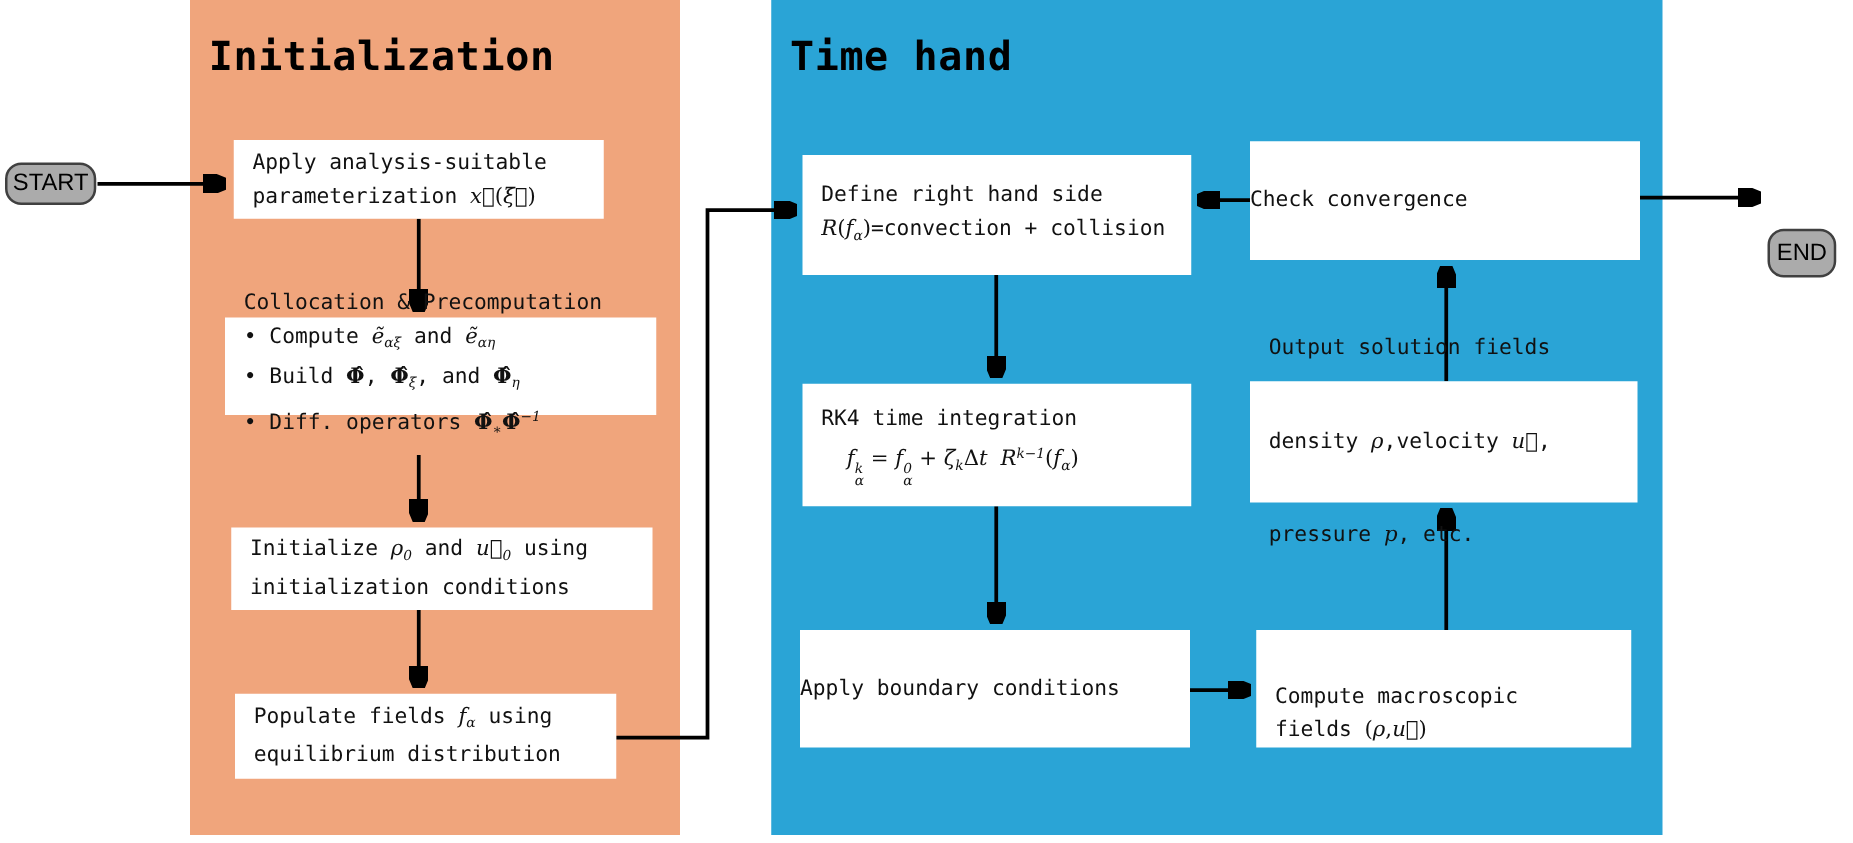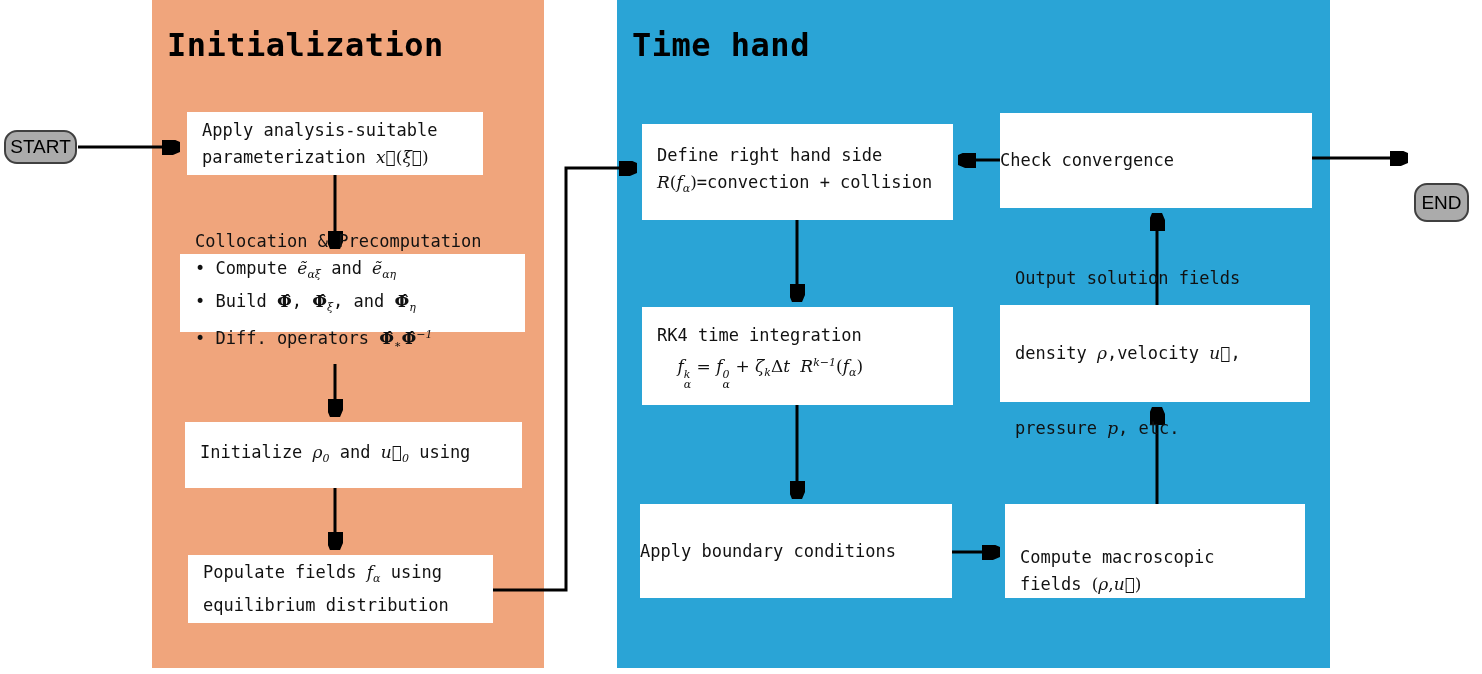--- a/index.html
+++ b/index.html
@@ -89,21 +89,21 @@
     <path d="M1157,504 V409" marker-end="url(#ah)"></path>
     <path d="M1157,305 V215" marker-end="url(#ah)"></path>
     <path d="M1000,160 H960" marker-end="url(#ah)"></path>
     <path d="M1312,158 H1406" marker-end="url(#ah)"></path>
   </svg>
 
   <div class="box b-input"><div class="tline"><span>Apply analysis-suitable</span></div><div class="tline"><span>parameterization </span><span class="mi">x⃗</span><span class="mr">(</span><span class="mi">ξ⃗</span><span class="mr">)</span></div></div>
 
   <div class="box b-colloc"><div class="tline"><span>Collocation &amp; Precomputation</span></div><div class="tline"><span>• Compute </span><span class="mi">ẽ</span><span class="sub">αξ</span><span> and </span><span class="mi">ẽ</span><span class="sub">αη</span></div><div class="tline"><span>• Build </span><span class="mb">Φ̂</span><span>, </span><span class="mb">Φ̂</span><span class="sub">ξ</span><span>, and </span><span class="mb">Φ̂</span><span class="sub">η</span></div><div class="tline"><span>• Diff. operators </span><span class="mb">Φ̂</span><span class="sub">∗</span><span class="mb">Φ̂</span><span class="sup">−1</span></div></div>
 
-  <div class="box b-init"><div class="tline"><span>Initialize </span><span class="mi">ρ</span><span class="sub">0</span><span> and </span><span class="mi">u⃗</span><span class="sub">0</span><span> using</span></div></div>
+  <div class="box b-init"><div class="tline"><span>Initialize </span><span class="mi">ρ</span><span class="sub">0</span><span> and </span><span class="mi">u⃗</span><span class="sub">0</span><span> using</span></div><div class="tline"><span>initialization conditions</span></div></div>
 
   <div class="box b-populate"><div class="tline"><span>Populate fields </span><span class="mi">f</span><span class="sub">α</span><span> using</span></div><div class="tline"><span>equilibrium distribution</span></div></div>
 
   <div class="box b-rhs"><div class="tline"><span>Define right hand side</span></div><div class="tline"><span class="mi">R</span><span class="mr">(</span><span class="mi">f</span><span class="sub">α</span><span class="mr">)</span><span>=convection + collision</span></div></div>
 
   <div class="box b-rk4"><div class="tline"><span>RK4 time integration</span></div><div class="tline"><span>  </span><span class="mi">f</span><span class="stack"><span>k</span><span>α</span></span><span class="mr"> = </span><span class="mi">f</span><span class="stack"><span>0</span><span>α</span></span><span class="mr"> + </span><span class="mi">ζ</span><span class="sub">k</span><span class="mr">Δ</span><span class="mi">t</span><span> </span><span class="mi">R</span><span class="sup">k−1</span><span class="mr">(</span><span class="mi">f</span><span class="sub">α</span><span class="mr">)</span></div></div>
 
   <div class="box b-boundary center"><div class="tline"><span>Apply boundary conditions</span></div></div>
 
   <div class="box b-macro"><div class="tline"><span>Compute macroscopic</span></div><div class="tline"><span>fields </span><span class="mr">(</span><span class="mi">ρ</span><span class="mr">,</span><span class="mi">u⃗</span><span class="mr">)</span></div></div>

